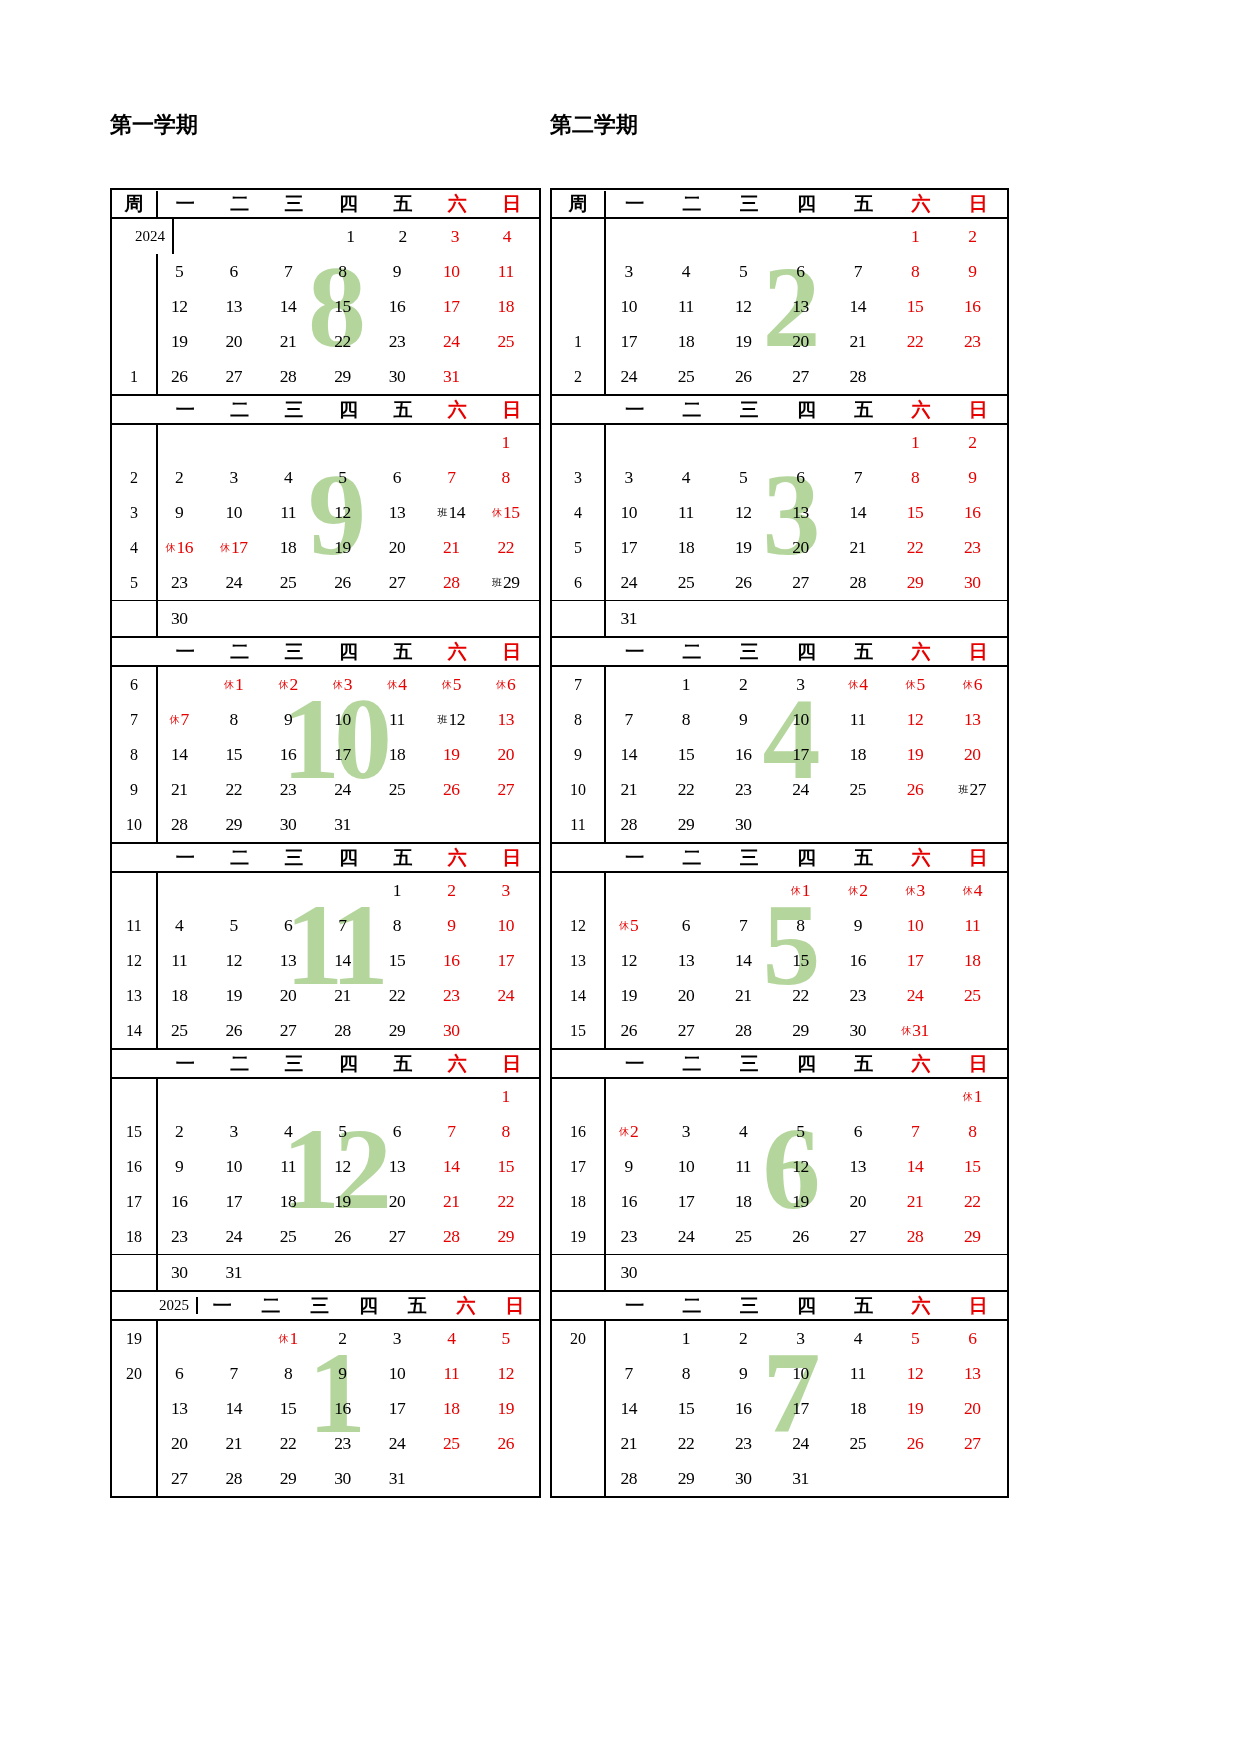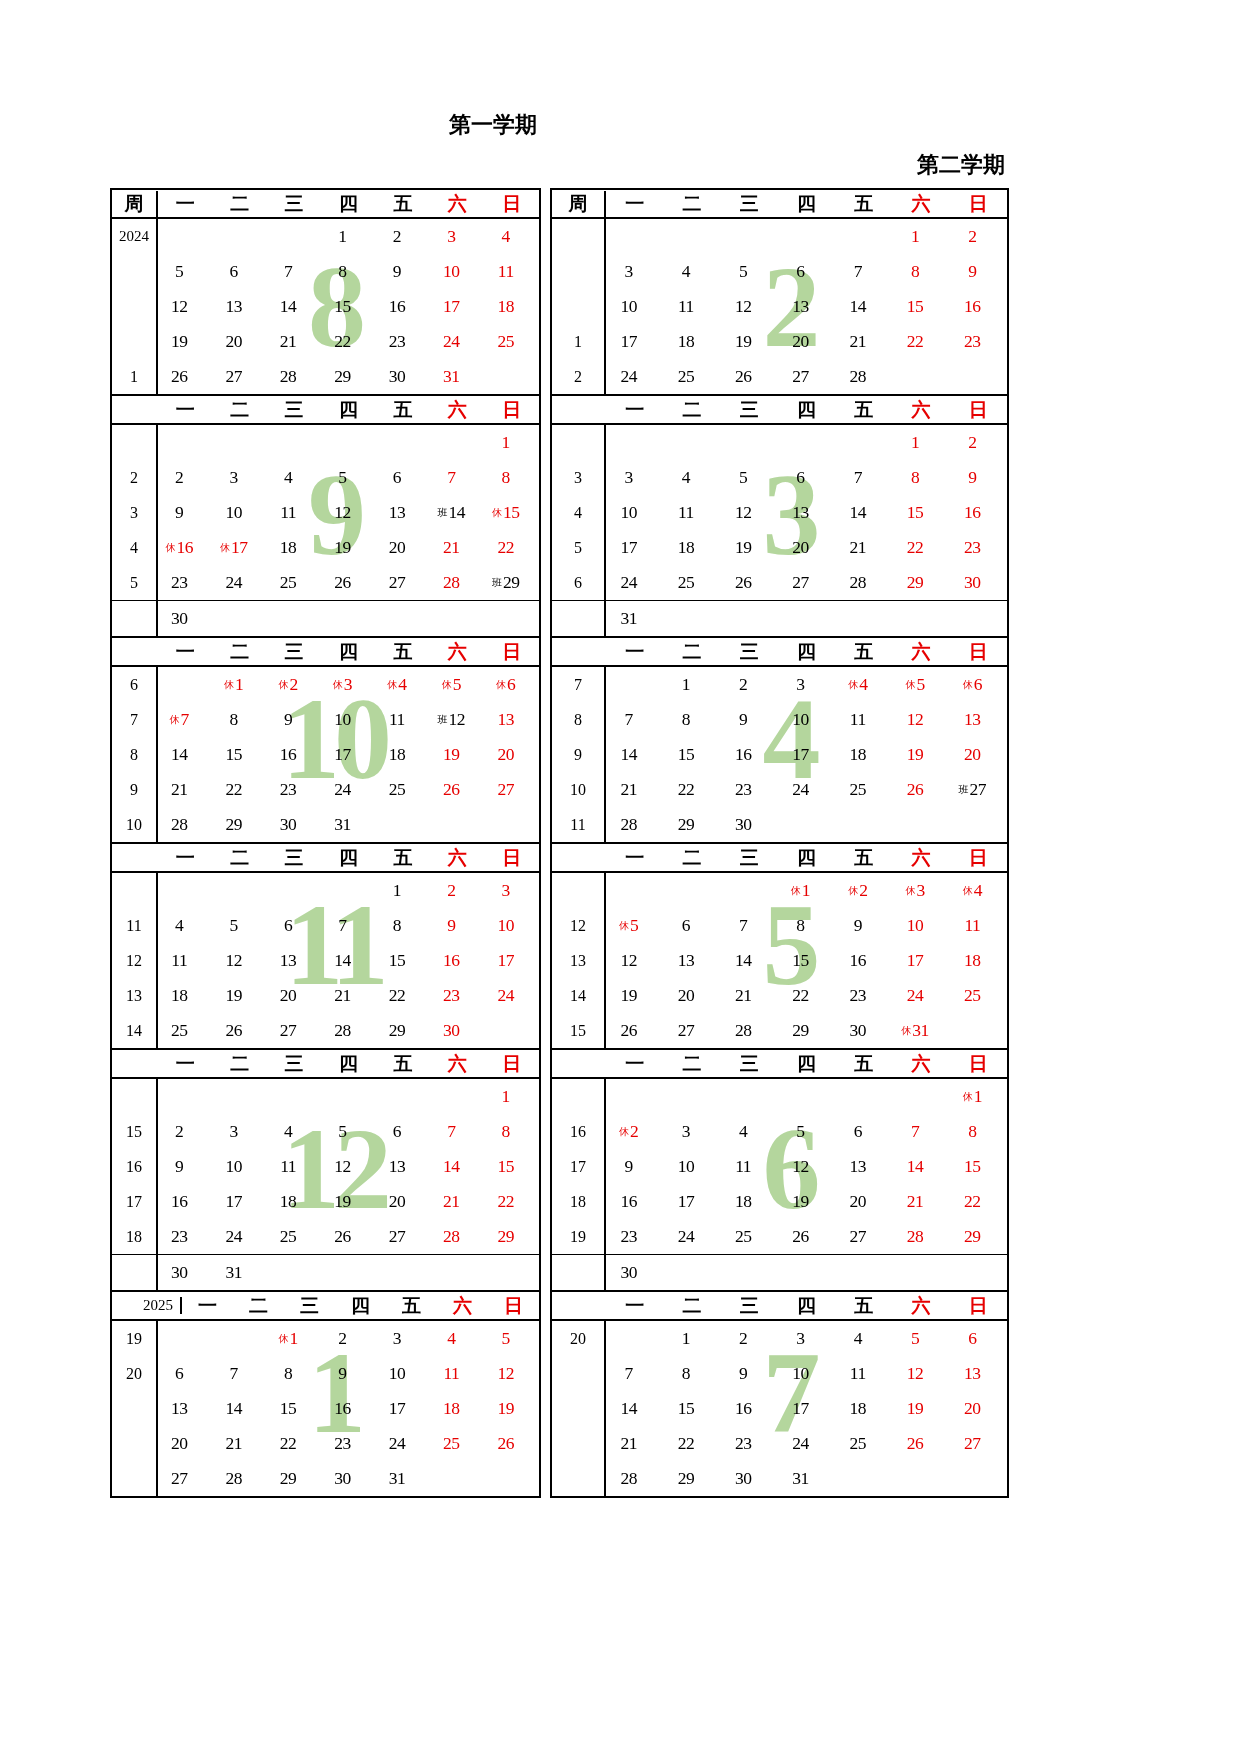--- a/index.html
+++ b/index.html
@@ -3,41 +3,41 @@
 <meta charset="utf-8">
 <style>
   html,body{margin:0;padding:0;}
   body{
     width:1240px;height:1754px;background:#ffffff;position:relative;
     font-family:"Liberation Serif","DejaVu Serif",serif;color:#000;
     overflow:hidden;
   }
   .sem-title{
     position:absolute;top:110px;font-size:22px;font-weight:bold;
-    font-family:"Liberation Sans","DejaVu Sans",sans-serif;text-align:right;
+    font-family:"Liberation Sans","DejaVu Sans",sans-serif;text-align:left;
   }
   #title0{left:110px;width:427px;}
-  #title1{left:550px;width:455px;margin-top:40px;}
+  #title1{left:550px;width:455px;}
   .cal{
     position:absolute;top:188px;border:2px solid #000;background:transparent;
   }
   #sem0{left:110px;width:427px;}
   #sem1{left:550px;width:455px;}
   .mblock{position:relative;}
   .row{display:flex;height:35px;position:relative;z-index:1;}
   .hdr-row{height:27px;border-top:2px solid #000;border-bottom:2px solid #000;align-items:center;}
   .main-hdr{border-top:none;}
   .row.sep{border-top:1.5px solid #000;}
   .wk-cell{
     flex:0 0 44px;width:44px;border-right:2px solid #000;
     display:flex;align-items:center;justify-content:center;
     font-size:16px;
   }
   #sem1 .wk-cell{flex:0 0 52px;width:52px;}
-  .wk-cell.year{font-size:15px;}
+  .wk-cell.year{font-size:15px;padding-left:16px;}
   .hd{
     flex:1;text-align:center;font-size:19px;font-weight:bold;line-height:25px;
   }
   .hd.red{color:#e60000;}
   .day-cell{
     flex:1;display:flex;align-items:center;justify-content:center;
     min-width:0;
   }
   .prefix{font-size:10px;margin-right:1px;font-family:"Liberation Sans",sans-serif;}
   .prefix.xiu{color:#e60000;}

